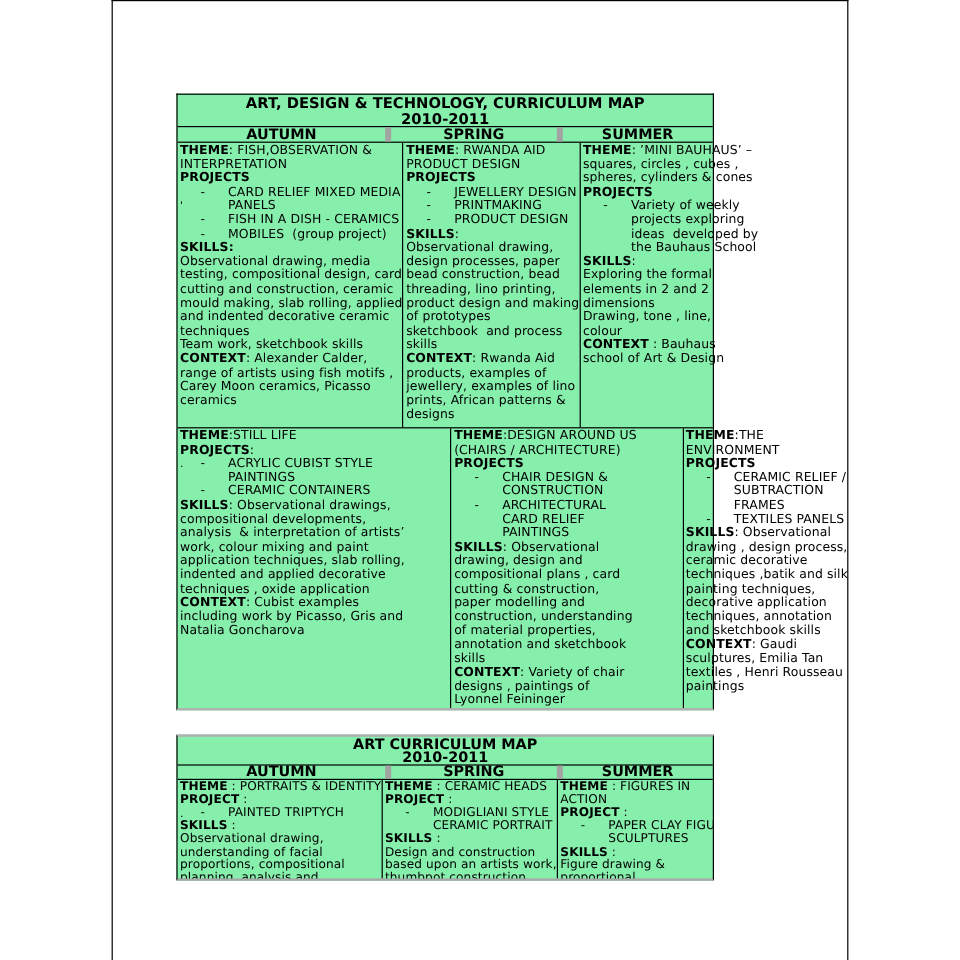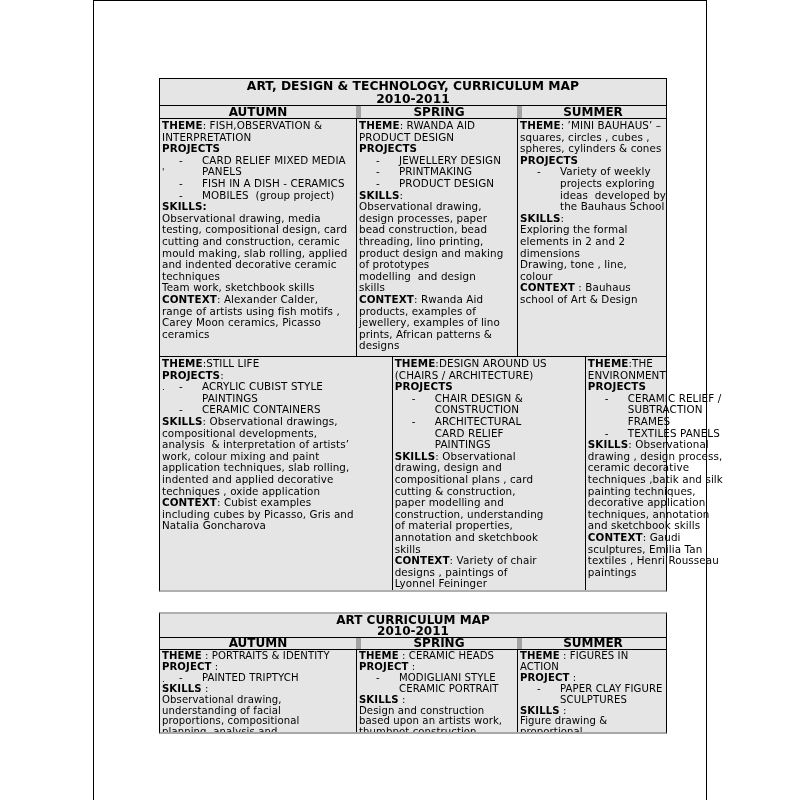--- a/index.html
+++ b/index.html
@@ -19,24 +19,24 @@
     width: 614px; height: 810px;
     box-sizing: border-box;
     background: #ffffff;
     border: 1.5px solid #000000;
     border-bottom: none;
   }
 
   
   .ctable {
     position: absolute;
-    left: 65px;
-    width: 508px;
-    box-sizing: border-box;
-    background: #e5e5e5;
+    left: 53px;
+    width: 448px;
+    box-sizing: border-box;
+    background: #86efac;
     border: 1px solid #000000;
   }
   .t0 { top: 77px;  border-bottom: 2px solid #b0b0b0; }
   .t1 { top: 611px; border-top: 2px solid #b0b0b0; border-bottom: 2px solid #a8a8a8; }
 
   .title {
     text-align: center;
     font-weight: bold;
     border-bottom: 1px solid #000000;
     box-sizing: border-box;
@@ -125,21 +125,21 @@
               <div class="ln d"><span class="dash">-</span>JEWELLERY DESIGN</div>
               <div class="ln d"><span class="dash">-</span>PRINTMAKING</div>
               <div class="ln d"><span class="dash">-</span>PRODUCT DESIGN</div>
               <div class="ln"><b>SKILLS</b>:</div>
               <div class="ln">Observational drawing,</div>
               <div class="ln">design processes, paper</div>
               <div class="ln">bead construction, bead</div>
               <div class="ln">threading, lino printing,</div>
               <div class="ln">product design and making</div>
               <div class="ln">of prototypes</div>
-              <div class="ln">modelling  and design</div>
+              <div class="ln">sketchbook  and process</div>
               <div class="ln">skills</div>
               <div class="ln"><b>CONTEXT</b>: Rwanda Aid</div>
               <div class="ln">products, examples of</div>
               <div class="ln">jewellery, examples of lino</div>
               <div class="ln">prints, African patterns &amp;</div>
               <div class="ln">designs</div>
             </div>
             <div class="cell w2">
               <div class="ln"><b>THEME</b>: ’MINI BAUHAUS’ –</div>
               <div class="ln">squares, circles , cubes ,</div>
@@ -167,21 +167,21 @@
               <div class="ln c">PAINTINGS</div>
               <div class="ln d"><span class="dash">-</span>CERAMIC CONTAINERS</div>
               <div class="ln"><b>SKILLS</b>: Observational drawings,</div>
               <div class="ln">compositional developments,</div>
               <div class="ln">analysis  &amp; interpretation of artists’</div>
               <div class="ln">work, colour mixing and paint</div>
               <div class="ln">application techniques, slab rolling,</div>
               <div class="ln">indented and applied decorative</div>
               <div class="ln">techniques , oxide application</div>
               <div class="ln"><b>CONTEXT</b>: Cubist examples</div>
-              <div class="ln">including cubes by Picasso, Gris and</div>
+              <div class="ln">including work by Picasso, Gris and</div>
               <div class="ln">Natalia Goncharova</div>
             </div>
             <div class="cell w1">
               <div class="ln"><b>THEME</b>:DESIGN AROUND US</div>
               <div class="ln">(CHAIRS / ARCHITECTURE)</div>
               <div class="ln"><b>PROJECTS</b></div>
               <div class="ln d"><span class="dash">-</span>CHAIR DESIGN &amp;</div>
               <div class="ln c">CONSTRUCTION</div>
               <div class="ln d"><span class="dash">-</span>ARCHITECTURAL</div>
               <div class="ln c">CARD RELIEF</div>

